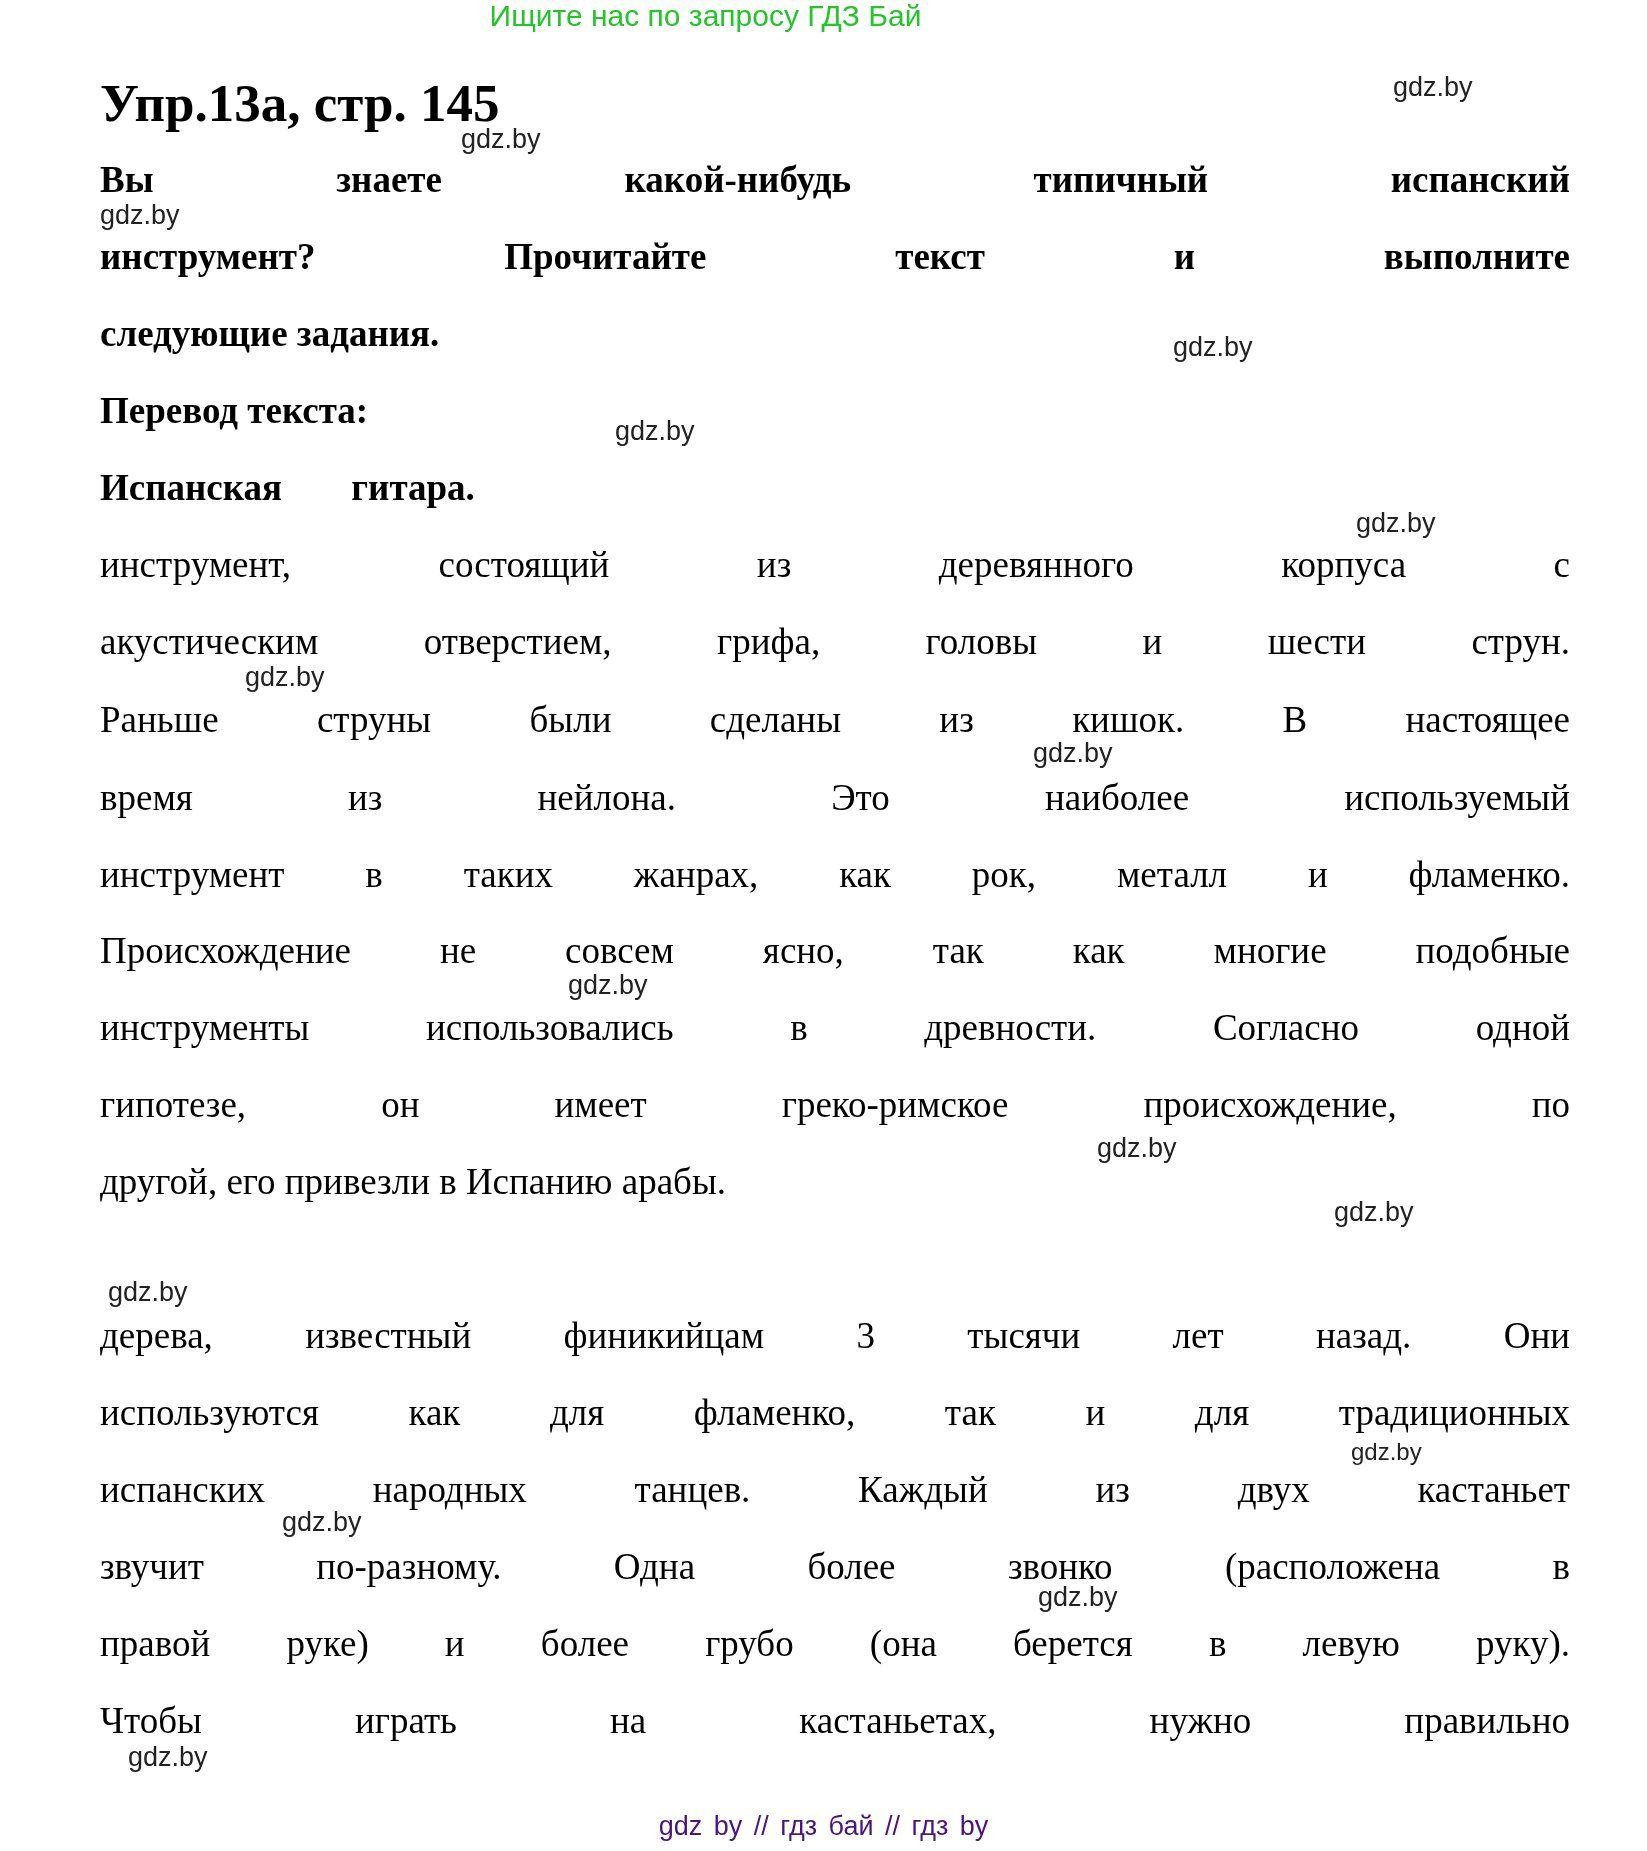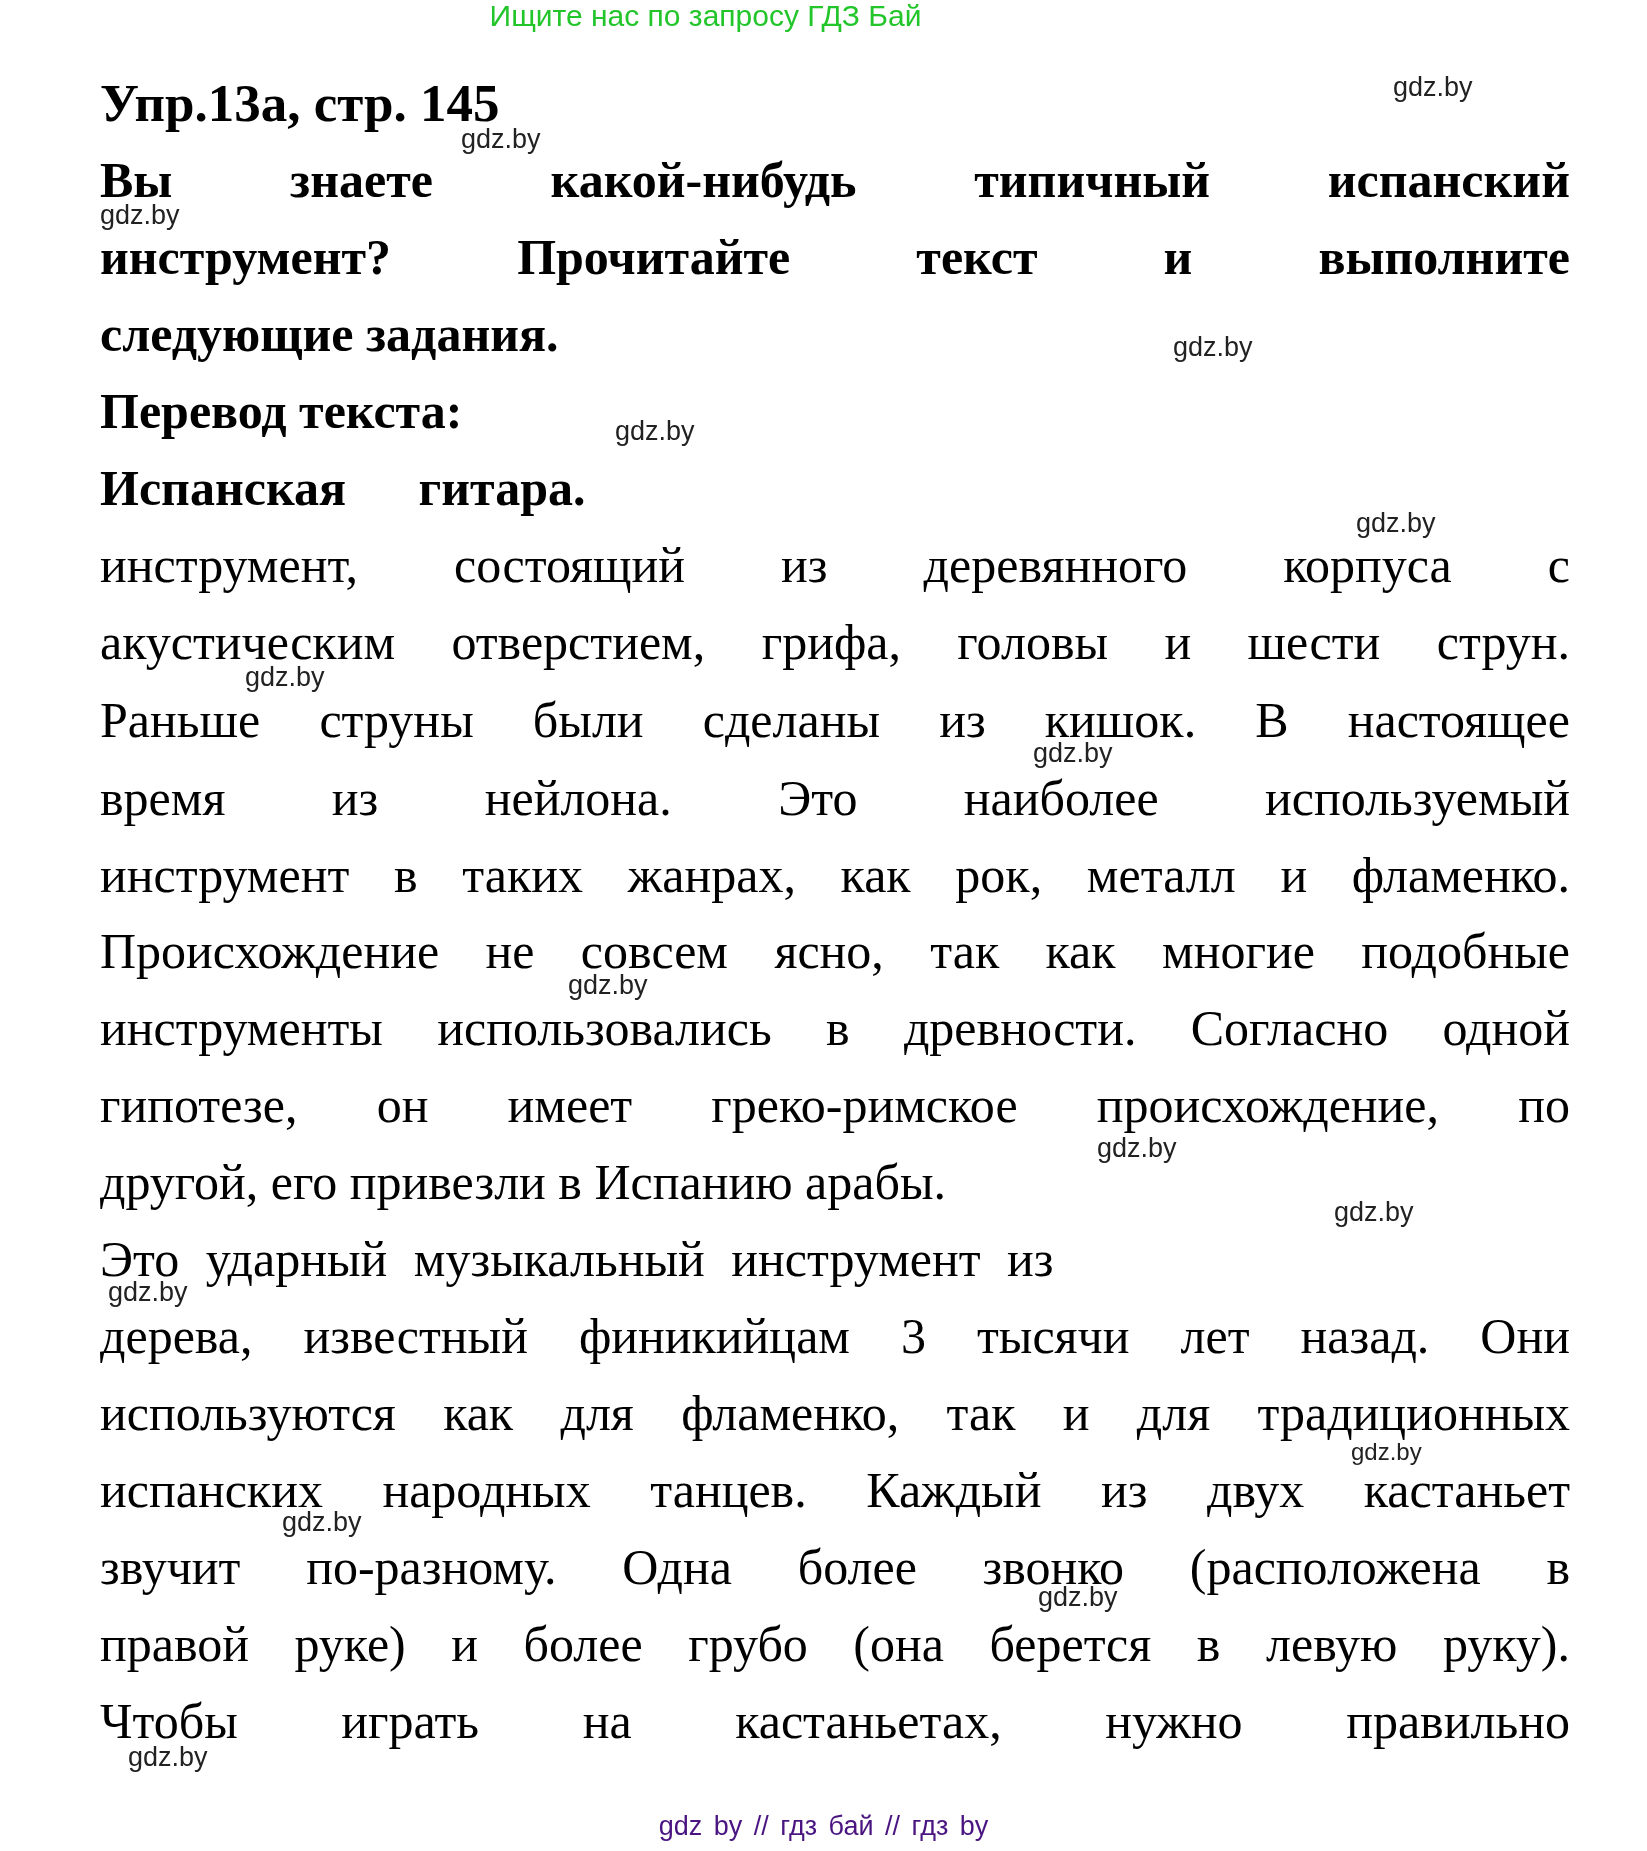--- a/index.html
+++ b/index.html
@@ -13,21 +13,21 @@
     position: absolute; left: 0; top: 1810px; width: 1647px; text-align: center;
     font-family: "Liberation Sans", sans-serif; font-size: 27px; line-height: 32px;
     word-spacing: 4px;
   }
   .doc {
     position: absolute; left: 100px; top: 0; width: 1470px;
     font-family: "Liberation Serif", serif; color: #000;
   }
   .line {
     position: absolute; left: 0; width: 1470px; height: 60px;
-    font-size: 50px; line-height: 60px; white-space: nowrap;
+    font-size: 37px; line-height: 60px; white-space: nowrap;
   }
   .justify { text-align: justify; text-align-last: justify; }
   .bold { font-weight: bold; }
   .title { font-size: 53px; font-weight: bold; }
   .wm {
     position: absolute; font-family: "Liberation Sans", sans-serif;
     font-size: 27px; line-height: 30px; color: #222; white-space: nowrap;
   }
 </style>
 </head>
@@ -51,21 +51,20 @@
   <div class="line justify" style="top:612px">акустическим отверстием, грифа, головы и шести струн.</div>
   <div class="line justify" style="top:690px">Раньше струны были сделаны из кишок. В настоящее</div>
   <div class="line justify" style="top:768px">время из нейлона. Это наиболее используемый</div>
   <div class="line justify" style="top:845px">инструмент в таких жанрах, как рок, металл и фламенко.</div>
   <div class="line justify" style="top:921px">Происхождение не совсем ясно, так как многие подобные</div>
   <div class="line justify" style="top:998px">инструменты использовались в древности. Согласно одной</div>
   <div class="line justify" style="top:1075px">гипотезе, он имеет греко-римское происхождение, по</div>
   <div class="line" style="top:1152px">другой, его привезли в Испанию арабы.</div>
 
   <div class="line" style="top:1229px; display:flex; justify-content:space-between">
-    <span style="word-spacing:14px">Это ударный музыкальный инструмент из</span>
   </div>
   <div class="line justify" style="top:1306px">дерева, известный финикийцам 3 тысячи лет назад. Они</div>
   <div class="line justify" style="top:1383px">используются как для фламенко, так и для традиционных</div>
   <div class="line justify" style="top:1460px">испанских народных танцев. Каждый из двух кастаньет</div>
   <div class="line justify" style="top:1537px">звучит по-разному. Одна более звонко (расположена в</div>
   <div class="line justify" style="top:1614px">правой руке) и более грубо (она берется в левую руку).</div>
   <div class="line justify" style="top:1691px">Чтобы играть на кастаньетах, нужно правильно</div>
 </div>
 
 <div class="wm" style="left:1393px; top:72px">gdz.by</div>

